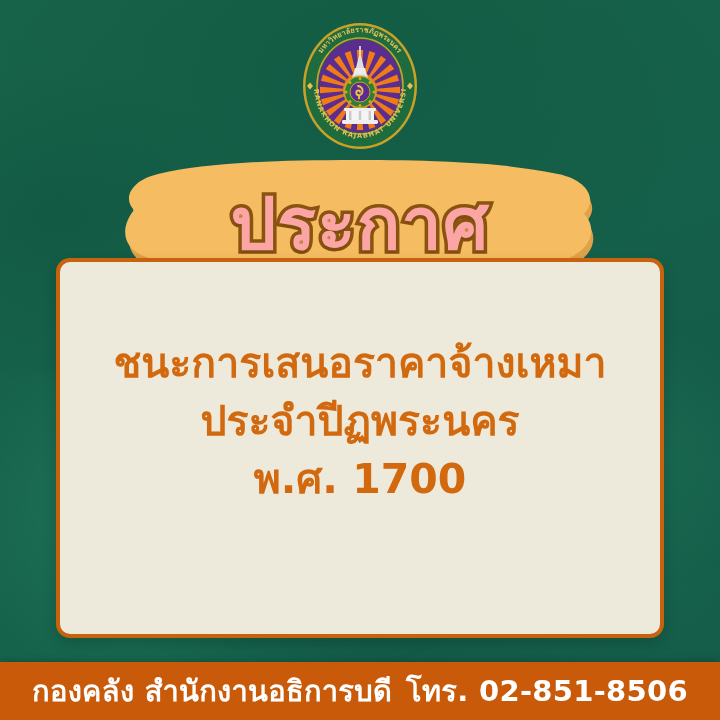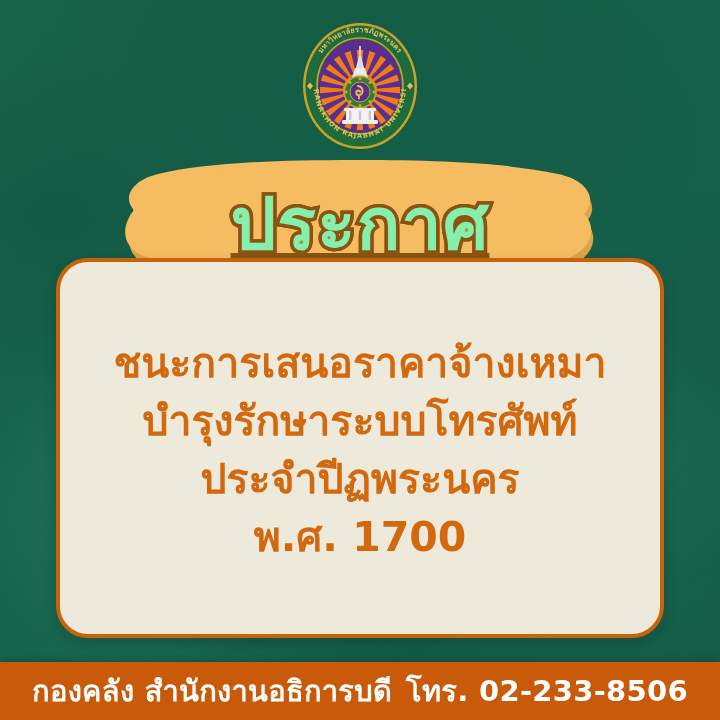--- a/index.html
+++ b/index.html
@@ -80,38 +80,37 @@
   .banner-svg { display: block; width: 504px; height: 146px; }
   .banner-text {
     position: absolute;
     left: 0;
     top: 22px;
     width: 504px;
     text-align: center;
     font-size: 72px;
     line-height: 84px;
     font-weight: 700;
-    color: #86efac;
+    color: #fca5a5;
     letter-spacing: 1px;
     -webkit-text-stroke: 7px #8A5410;
     paint-order: stroke fill;
     text-shadow: 0 3px 0 rgba(110,66,12,0.35);
-    text-decoration: underline;
   }
 
   
   .card {
     position: absolute;
     left: 56px;
     top: 258px;
     width: 608px;
     height: 380px;
     background: #EDEADC;
     border: 4px solid #C8630D;
-    border-radius: 32px;
+    border-radius: 14px;
     box-shadow: 0 6px 14px rgba(0,0,0,0.16);
   }
   .card-inner {
     position: absolute;
     left: 0;
     right: 0;
     top: 72px;
     padding: 0 28px;
     text-align: center;
   }
@@ -279,24 +278,23 @@
                C 16 92 10 70 26 50 Z" fill="#F5BC62"></path>
 
       <path d="M 70 126 C 120 133 200 134 250 134 C 300 134 370 133 420 128" fill="none" stroke="#EFE9DA" stroke-width="2" opacity="0.5"></path>
     </svg>
     <div class="banner-text">ประกาศ</div>
   </div>
 
   <div class="card">
     <div class="card-inner">
       <span class="card-line">ชนะการเสนอราคาจ้างเหมา</span>
-      <span class="card-line">บำรุงรักษาระบบโทรศัพท์</span>
       <span class="card-line">ประจำปีฏพระนคร</span>
       <span class="card-line">พ.ศ. 1700</span>
     </div>
   </div>
 
   <div class="footer">
     <span class="footer-text">กองคลัง สำนักงานอธิการบดี</span>
-    <span class="footer-text">โทร. 02-233-8506</span>
+    <span class="footer-text">โทร. 02-851-8506</span>
   </div>
 
 </div>
 
 </body></html>

